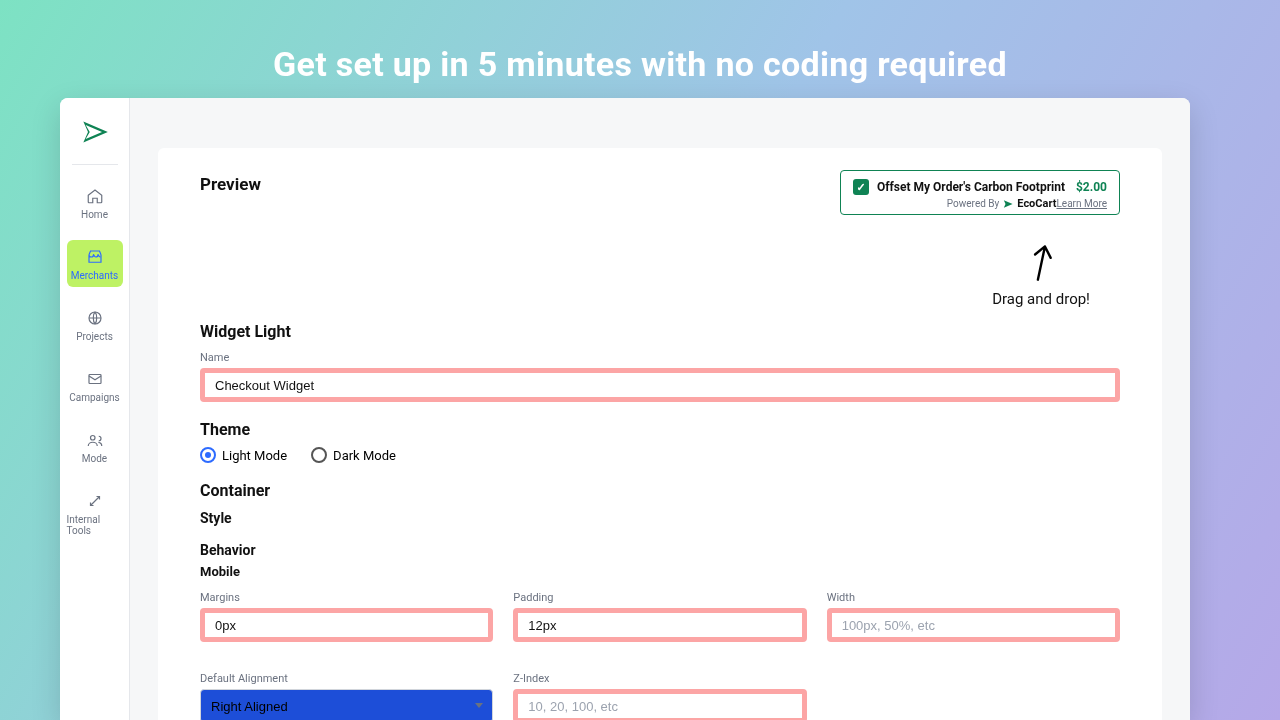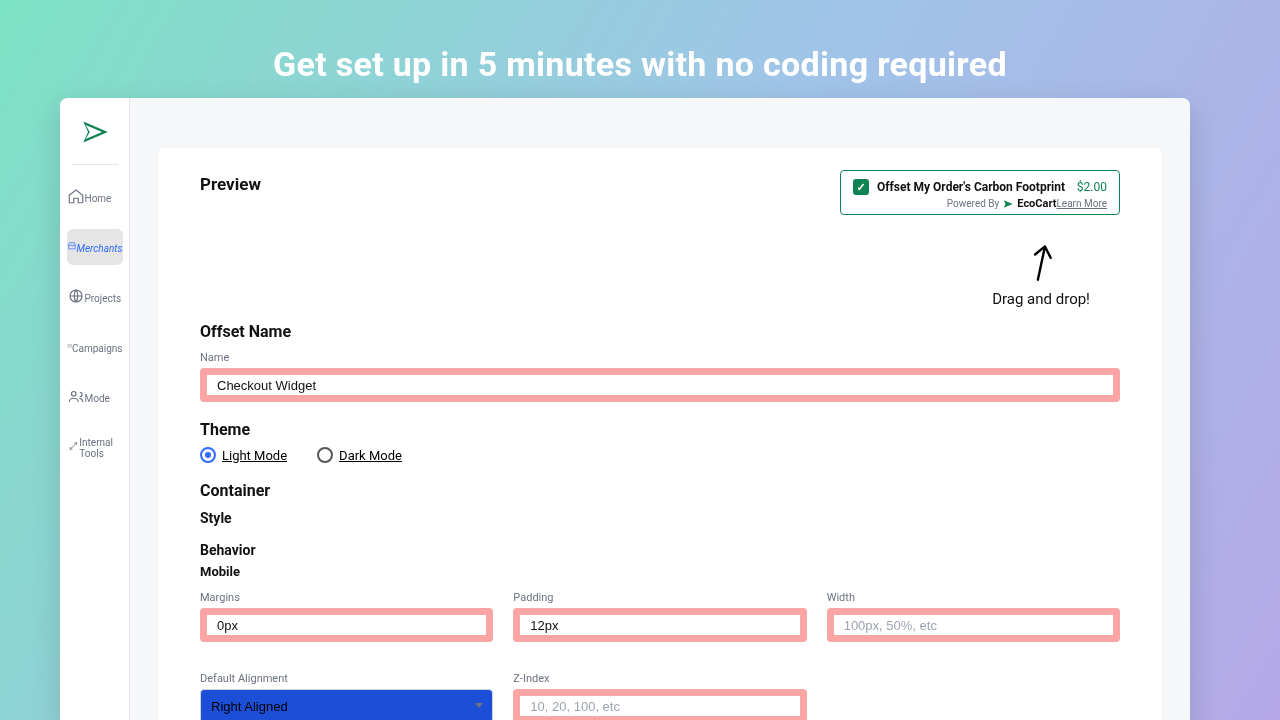--- a/index.html
+++ b/index.html
@@ -23,43 +23,43 @@
   display: flex; flex-direction: column; align-items: center; padding-top: 10px;
 }
 .logo {
   width: 48px; height: 48px; display:flex; align-items:center; justify-content:center;
   margin-bottom: 8px;
 }
 .logo svg { width: 28px; height: 28px; }
 .side-divider { width: 46px; height: 1px; background: #e5e7eb; margin-bottom: 14px; }
 .nav-item {
   width: 56px; padding: 8px 0 6px; margin-bottom: 14px;
-  display:flex; flex-direction:row; align-items:center;
+  display:flex; flex-direction:column; align-items:center;
   font-size: 10px; color:#6b7280; cursor:pointer; border-radius:6px;
 }
-.nav-item.active { background:#e5e5e5; color:#2d6bff;font-style:italic; }
+.nav-item.active { background:#bef264; color:#2d6bff; }
 .nav-item svg { width: 18px; height: 18px; margin-bottom: 4px; }
 .nav-item .lbl { }
 .content-wrap { flex:1; overflow:auto; }
 .topbar { height: 50px; background:#f6f7f8; }
 .page {
   margin: 0 28px; background:#fff; border-radius: 6px 6px 0 0;
   padding: 22px 42px 40px; min-height: calc(100% - 50px);
   position: relative;
 }
 h2.section { font-size: 17px; font-weight: 700; color:#111; margin-top: 4px; }
 h3.sub { font-size: 16px; font-weight:700; color:#111; margin-top: 18px; }
 h4.mini { font-size: 14px; font-weight:700; color:#111; margin-top: 10px; }
 .field-label { font-size: 11px; color:#6b7280; margin: 10px 0 4px; }
 input.text {
-  width: 100%; height: 34px; border:7px solid #fca5a5; border-radius:4px;
+  width: 100%; height: 34px; border:5px solid #fca5a5; border-radius:4px;
   padding: 0 10px; font-size: 13px; color:#111; background:#fff;
 }
 input.text::placeholder { color:#9ca3af; }
-.theme-row { display:flex; gap: 30px; margin-top: 8px; align-items:center; font-size:13px;text-decoration:underline; }
+.theme-row { display:flex; gap: 24px; margin-top: 8px; align-items:center; font-size:13px; }
 .radio { display:inline-flex; align-items:center; gap:6px; cursor:pointer; }
 .radio .dot {
   width:16px; height:16px; border:2px solid #555; border-radius:50%; display:inline-block; position:relative;
 }
 .radio.selected .dot { border-color:#2d6bff; }
 .radio.selected .dot::after {
   content:""; position:absolute; inset:3px; background:#2d6bff; border-radius:50%;
 }
 .grid4 { display:grid; grid-template-columns: repeat(4, 1fr); gap: 24px; margin-top: 2px; }
 .grid5 { display:grid; grid-template-columns: repeat(3, 1fr); gap: 20px; margin-top: 2px; }
@@ -77,21 +77,21 @@
   position:absolute; top: 22px; right: 42px;
   border:1px solid #0F8354; border-radius:4px; background:#fff;
   padding: 8px 12px 4px; width: 280px; font-size:12px;
 }
 .pw-top { display:flex; align-items:center; gap:8px; white-space:nowrap; }
 .pw-check {
   width:16px; height:16px; background:#0F8354; border-radius:3px; display:inline-flex;
   align-items:center; justify-content:center; color:#fff; font-size:11px; font-weight:700;
 }
 .pw-title { font-weight:700; font-size:12px; color:#111; }
-.pw-price { color:#0F8354; font-weight:400; margin-left:auto; }
+.pw-price { color:#0F8354; font-weight:700; margin-left:auto; }
 .pw-bottom { display:flex; align-items:center; justify-content:flex-end; margin-top:2px; font-size:10px; color:#6b7280; }
 .pw-brand { display:inline-flex; align-items:center; gap:4px; }
 .pw-brand b { color:#111; font-size:11px; }
 .pw-learn { text-decoration:underline; color:#6b7280; cursor:pointer; }
 .annot { position:absolute; top: 96px; right: 72px; font-size:15px; color:#111; text-align:center; }
 .annot svg { display:block; margin: 0 auto 4px; }
 </style>
 </head>
 <body>
 
@@ -174,21 +174,21 @@
 
       <div class="annot">
         <svg width="28" height="42" viewBox="0 0 28 42">
           <path d="M14 2 L14 36 M14 2 L6 12 M14 2 L22 12" stroke="#000" stroke-width="2.4" fill="none" stroke-linecap="round" transform="rotate(12 14 21)"></path>
         </svg>
         <div>Drag and drop!</div>
       </div>
 
       <div style="height:110px"></div>
 
-      <h3 class="sub">Offset Name</h3>
+      <h3 class="sub">Widget Light</h3>
       <div class="field-label">Name</div>
       <input class="text" type="text" value="Checkout Widget" style="">
 
       <h3 class="sub">Theme</h3>
       <div class="theme-row">
         <label class="radio selected">
           <span class="dot"></span>
           <span>Light Mode</span>
         </label>
         <label class="radio">

